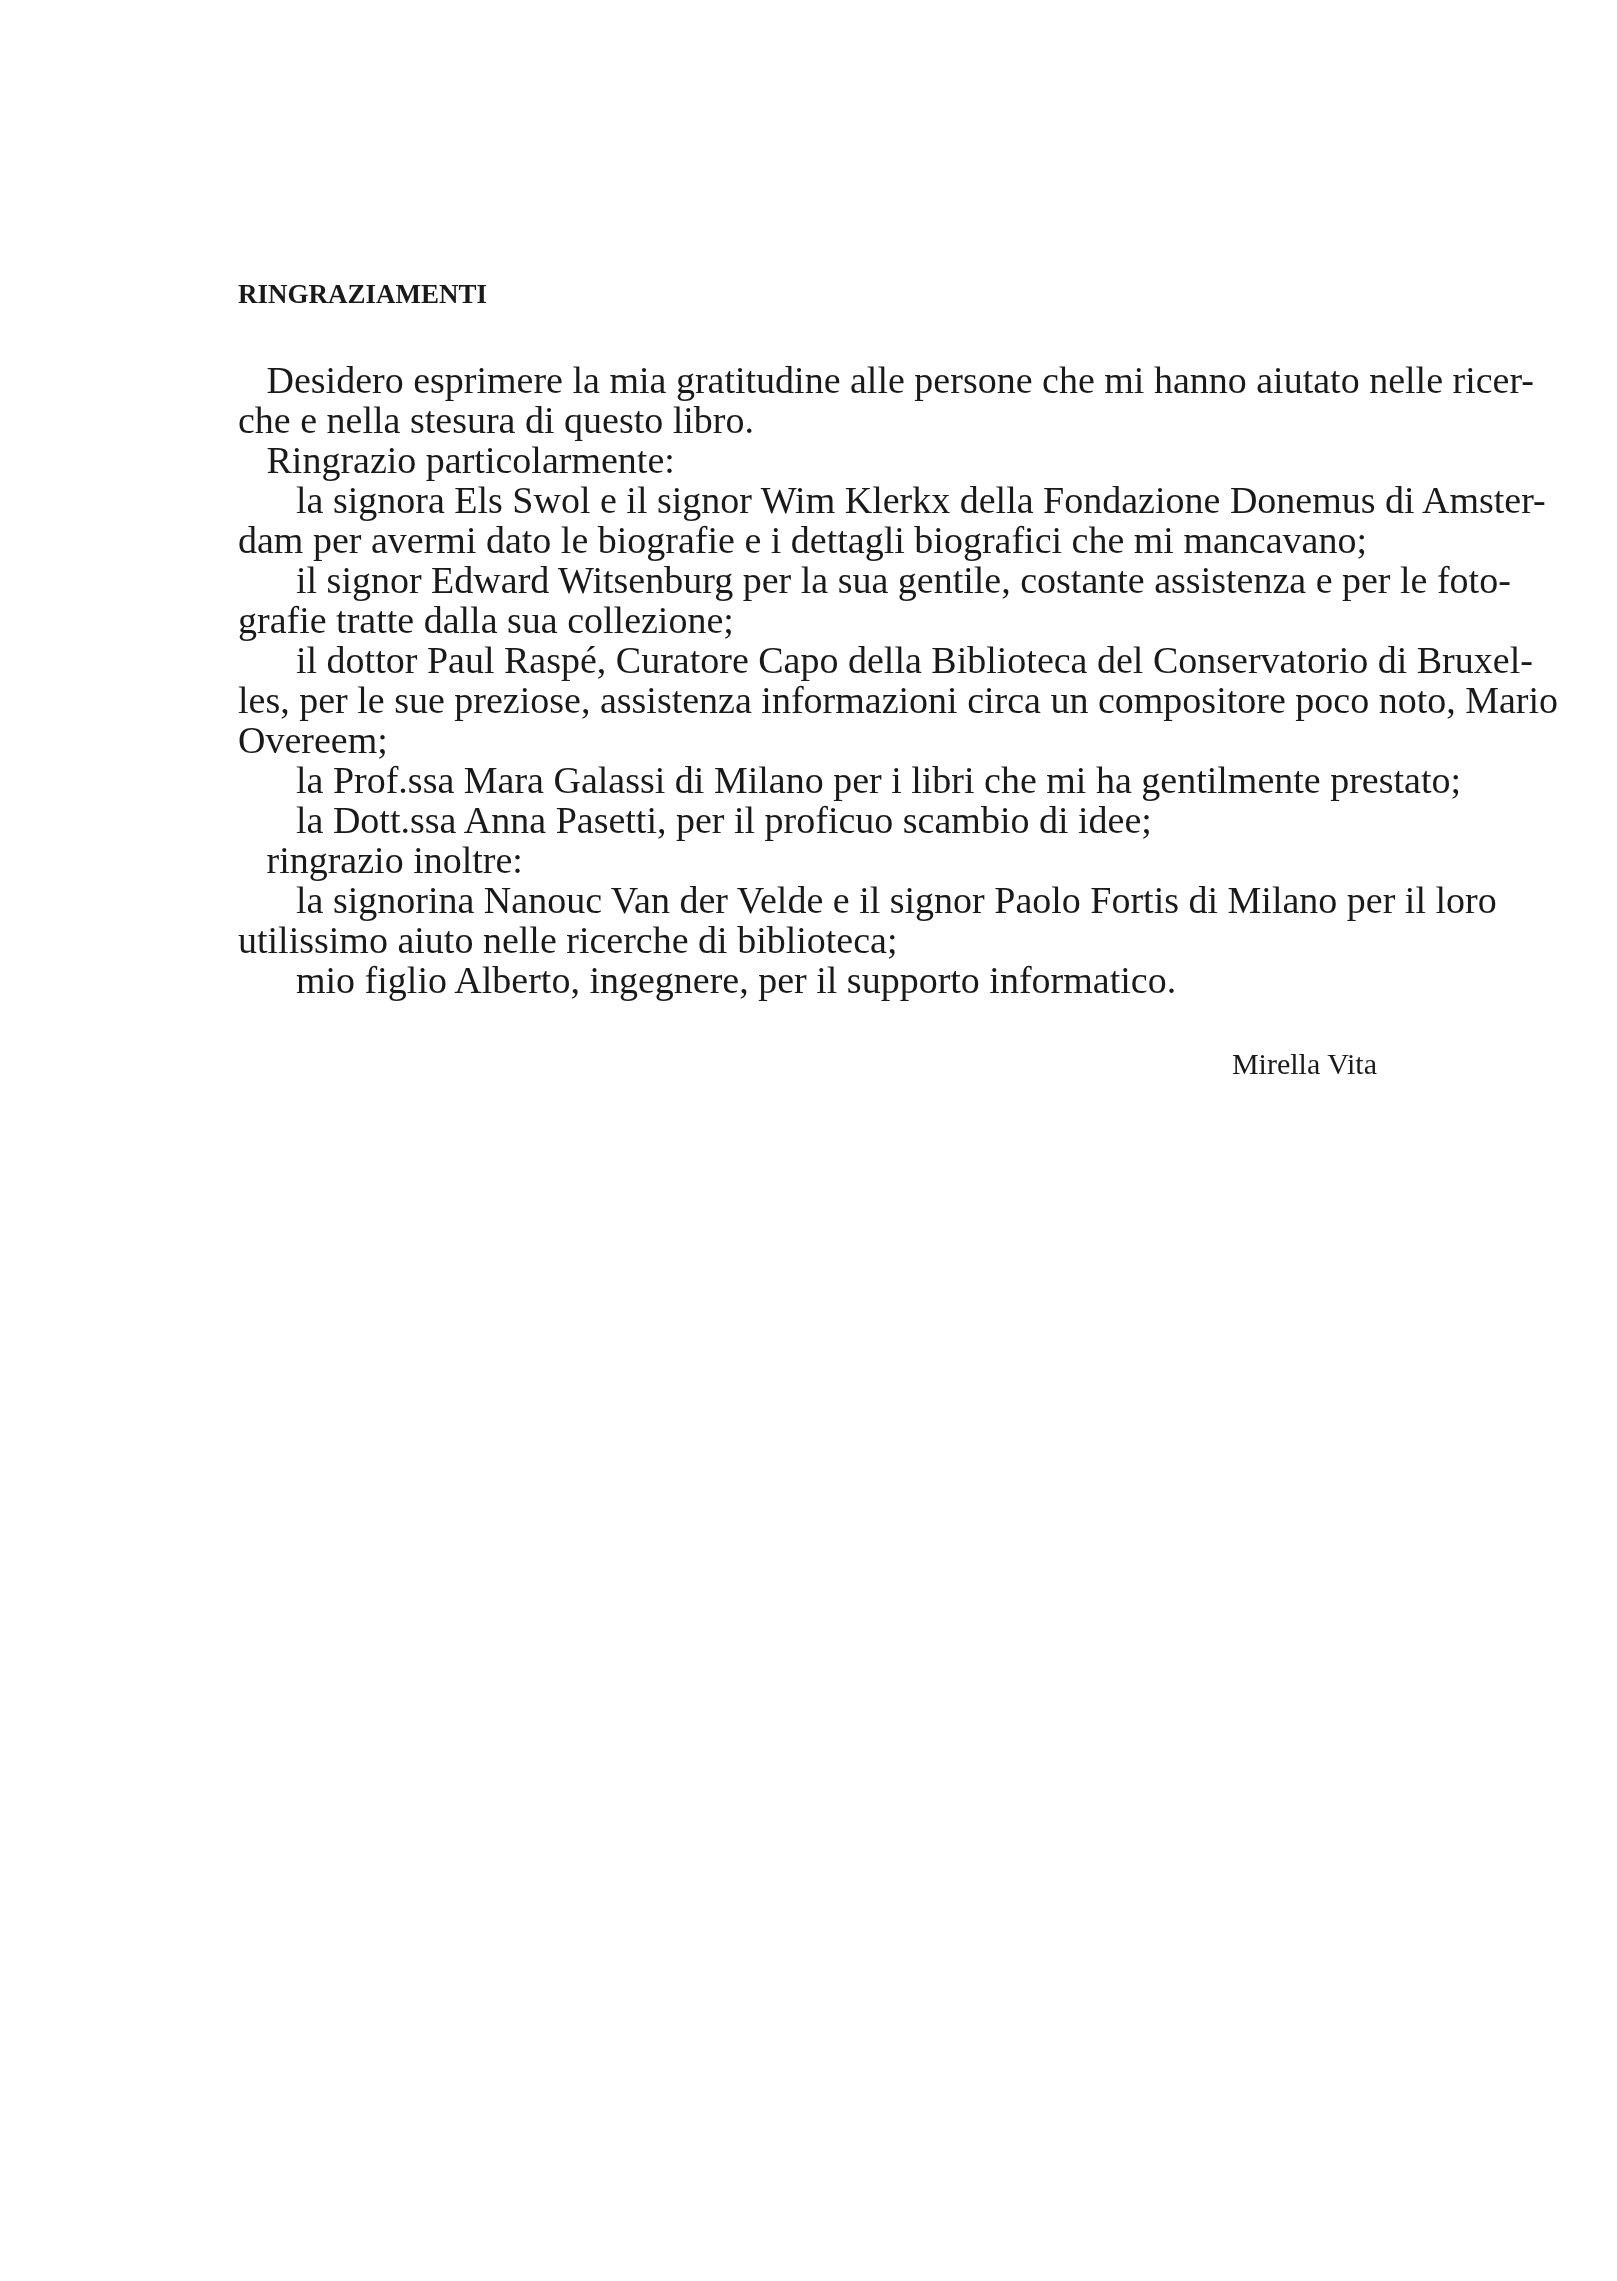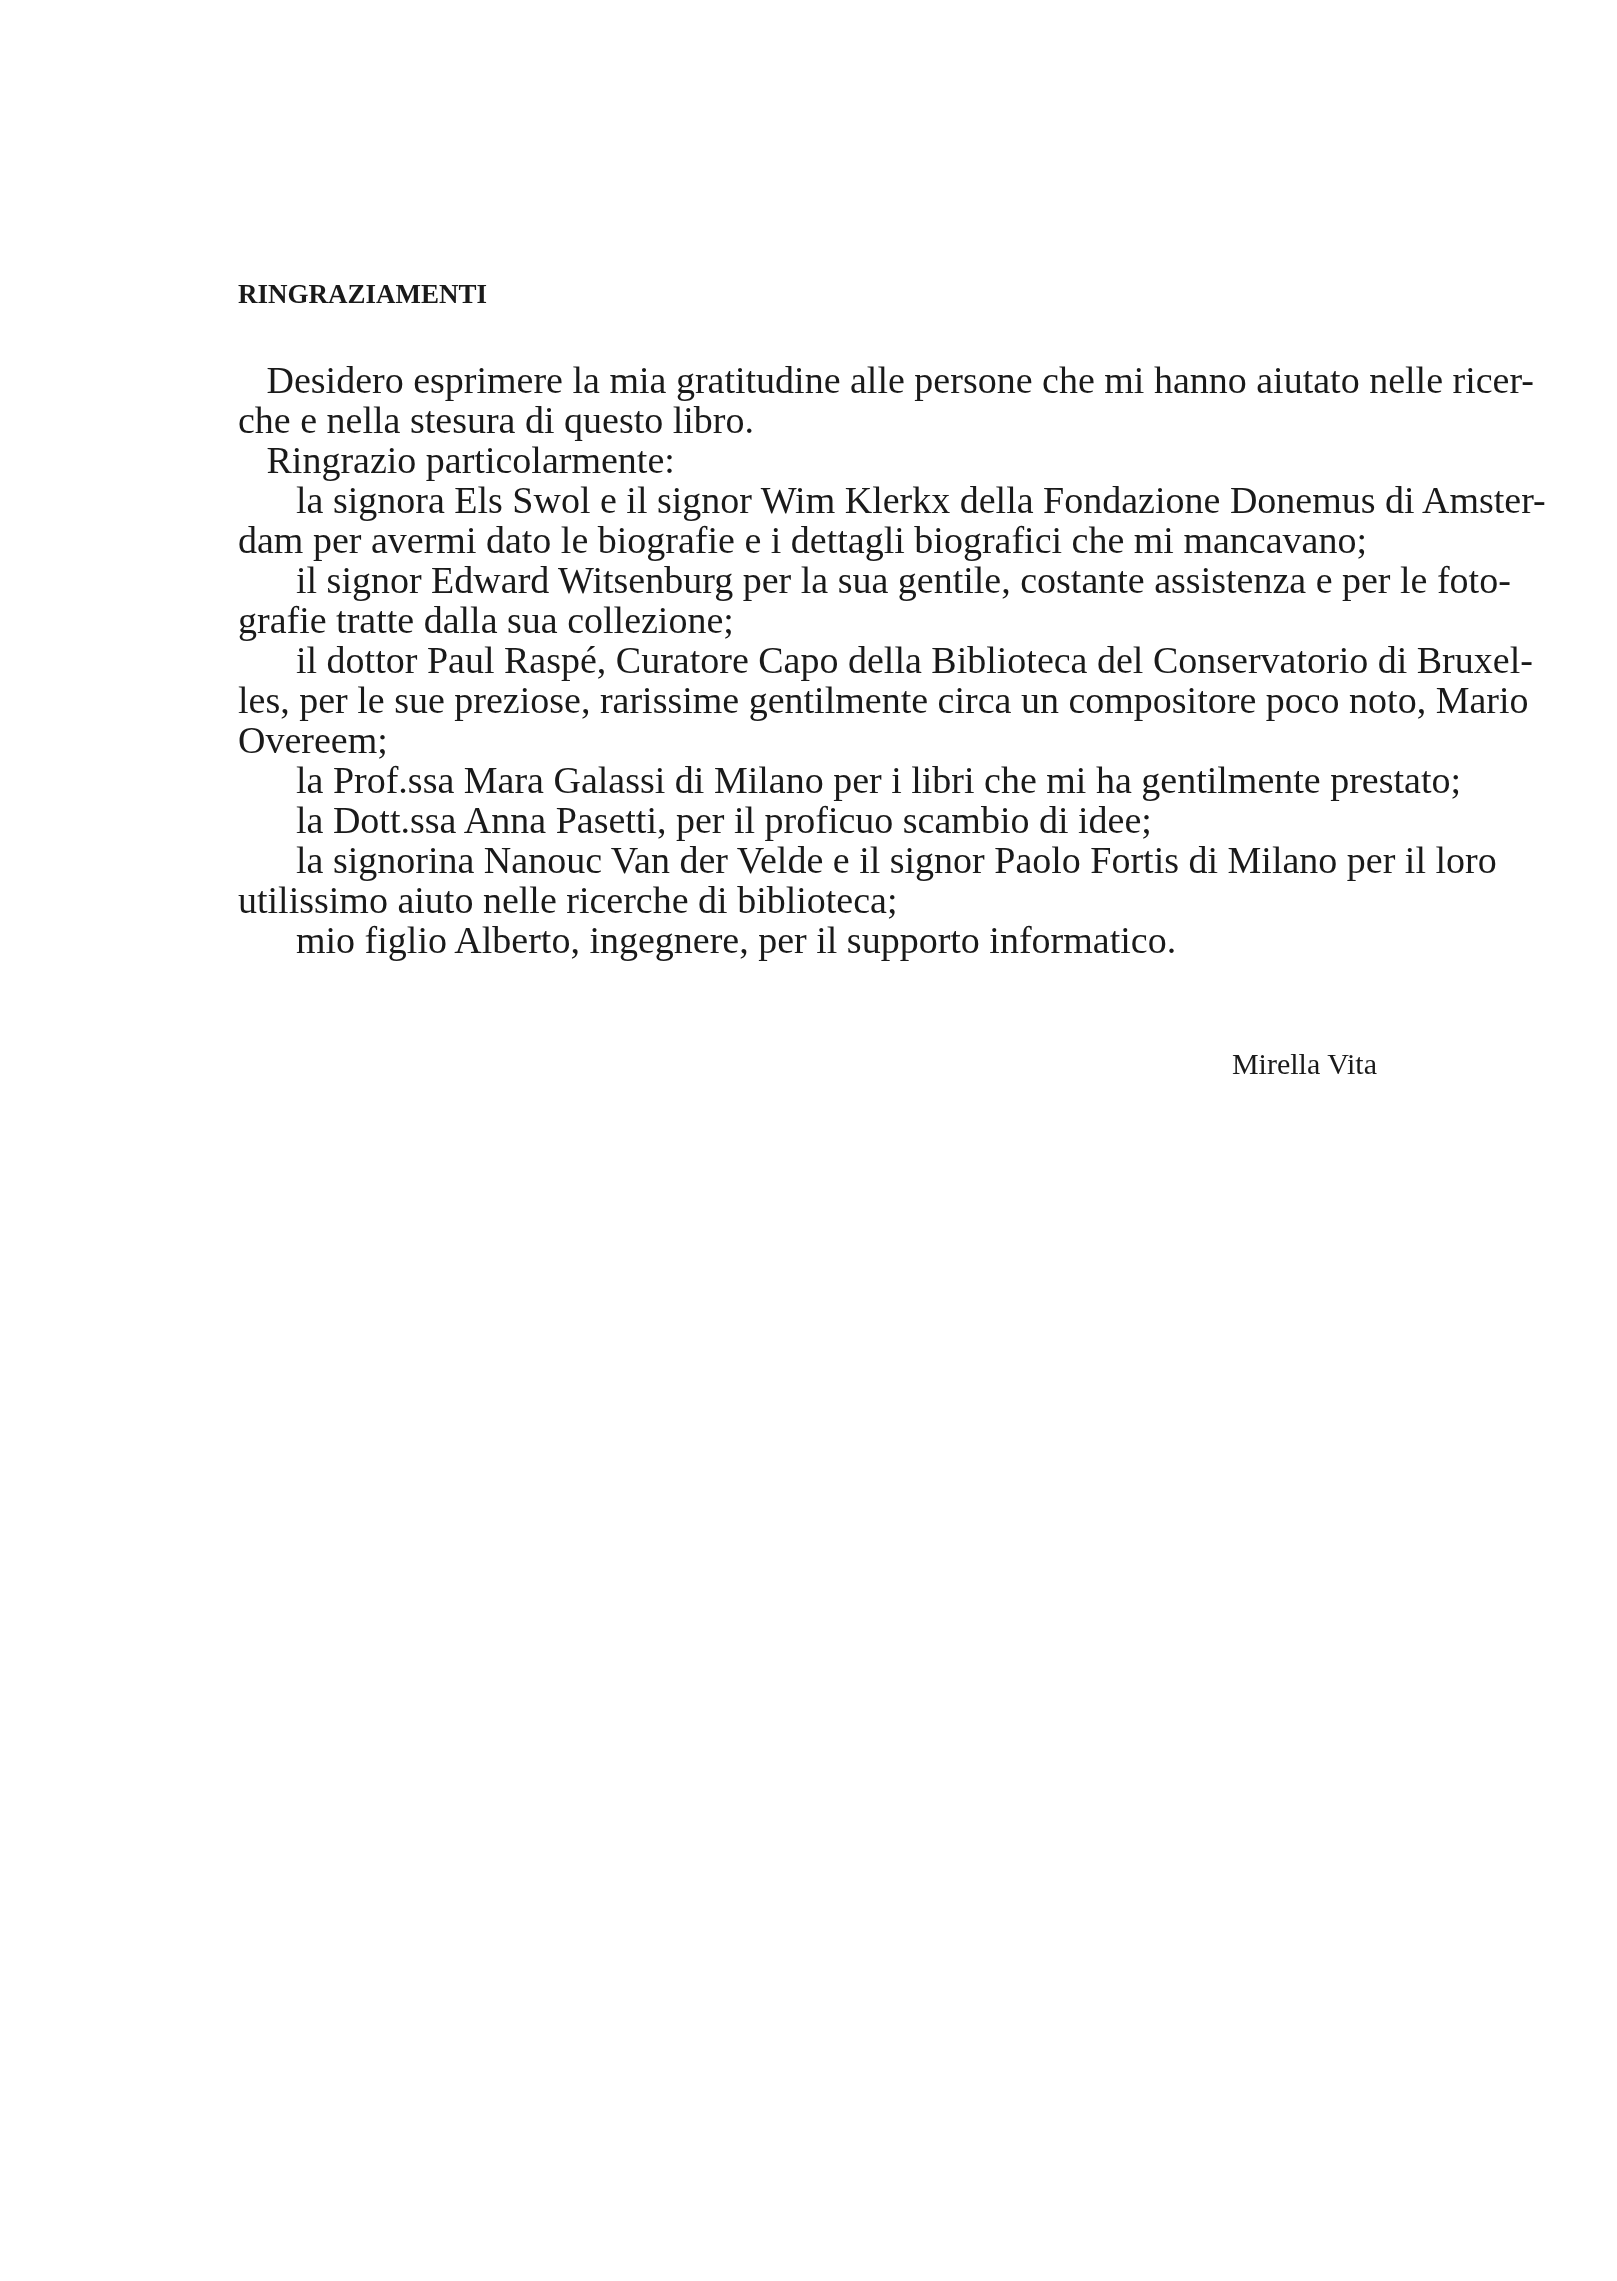--- a/index.html
+++ b/index.html
@@ -70,24 +70,25 @@
 
   <div class="body">
     <span class="line indent-1">Desidero esprimere la mia gratitudine alle persone che mi hanno aiutato nelle ricer-</span>
     <span class="line last">che e nella stesura di questo libro.</span>
     <span class="line last indent-1">Ringrazio particolarmente:</span>
     <span class="line indent-2">la signora Els Swol e il signor Wim Klerkx della Fondazione Donemus di Amster-</span>
     <span class="line last">dam per avermi dato le biografie e i dettagli biografici che mi mancavano;</span>
     <span class="line indent-2">il signor Edward Witsenburg per la sua gentile, costante assistenza e per le foto-</span>
     <span class="line last">grafie tratte dalla sua collezione;</span>
     <span class="line indent-2">il dottor Paul Raspé, Curatore Capo della Biblioteca del Conservatorio di Bruxel-</span>
-    <span class="line">les, per le sue preziose, rarissime gentilmente circa un compositore poco noto, Mario</span>
+    <span class="line">les, per le sue preziose, assistenza informazioni circa un compositore poco noto, Mario</span>
     <span class="line last">Overeem;</span>
     <span class="line last indent-2">la Prof.ssa Mara Galassi di Milano per i libri che mi ha gentilmente prestato;</span>
     <span class="line last indent-2">la Dott.ssa Anna Pasetti, per il proficuo scambio di idee;</span>
+    <span class="line last indent-1">ringrazio inoltre:</span>
     <span class="line indent-2">la signorina Nanouc Van der Velde e il signor Paolo Fortis di Milano per il loro</span>
     <span class="line last">utilissimo aiuto nelle ricerche di biblioteca;</span>
     <span class="line last indent-2">mio figlio Alberto, ingegnere, per il supporto informatico.</span>
   </div>
 
   <div class="signature">Mirella Vita</div>
 </div>
 
 
 </body></html>

